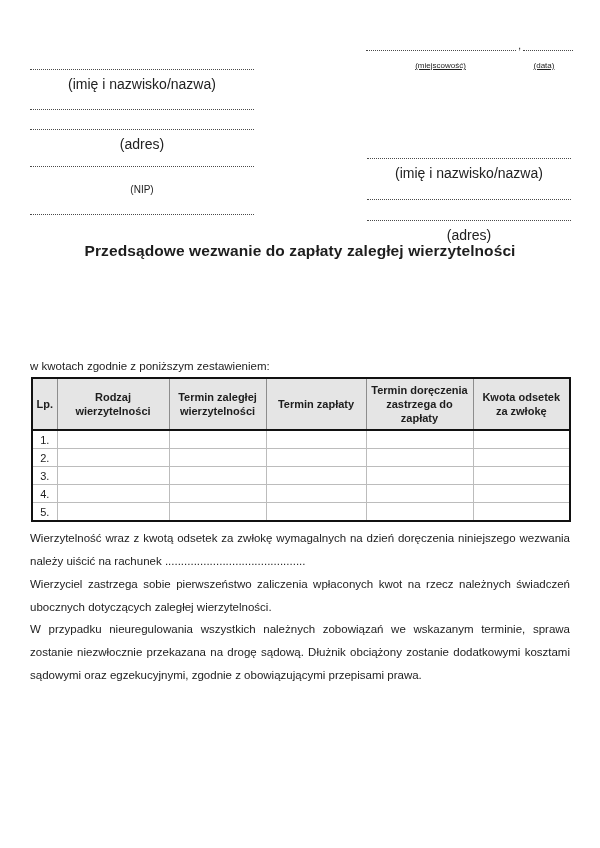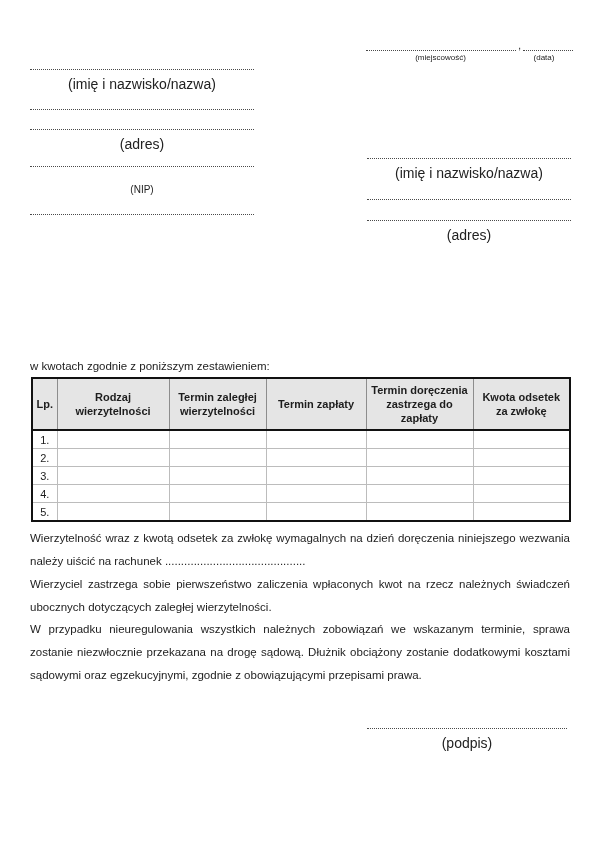--- a/index.html
+++ b/index.html
@@ -12,21 +12,21 @@
   .fline{height:12px;border-bottom:1.6px dotted #4a4a4a;}
   .slabel{font-size:14px;line-height:11px;margin-top:9px;color:#222;}
   .mlabel{font-size:10px;line-height:13px;margin-top:16px;color:#222;}
 
   
   .block-place-date{position:absolute;left:366px;top:39px;width:207px;}
   .dots-row{display:flex;align-items:flex-end;height:12px;}
   .dots-row .fill{flex:1;border-bottom:1.6px dotted #4a4a4a;height:12px;}
   .dots-row .comma{font-size:10px;line-height:11px;padding:0 2px;}
   .dots-row .fill.date{flex:0 0 50px;}
-  .labels-row{display:flex;margin-top:2px;}
+  .labels-row{display:flex;margin-top:10px;text-decoration:underline;}
   .labels-row .lbl-place{flex:1;text-align:center;font-size:8px;}
   .labels-row .lbl-date{flex:0 0 58px;text-align:center;font-size:8px;}
 
   .block-creditor{position:absolute;left:30px;top:57px;width:224px;text-align:center;}
   .block-debtor{position:absolute;left:367px;top:146px;width:204px;text-align:center;}
   .mt7{margin-top:7px;} .mt8{margin-top:8px;} .mt4{margin-top:4px;} .mt6{margin-top:6px;}
 
   .doc-title{
     position:absolute;top:242px;left:0;width:100%;text-align:center;
     font-size:15.5px;font-weight:bold;letter-spacing:.1px;
@@ -91,20 +91,21 @@
   </div>
 
   <div class="block-debtor">
     <div class="fline"></div>
     <div class="slabel">(imię i nazwisko/nazwa)</div>
     <div class="fline mt8"></div>
     <div class="fline mt8"></div>
     <div class="slabel">(adres)</div>
   </div>
 
+  <div class="doc-title">Przedsądowe wezwanie do zapłaty zaległej wierzytelności</div>
 
 
   <div class="table-intro">w kwotach zgodnie z poniższym zestawieniem:</div>
 
   <table class="debt">
     <colgroup>
         <col style="width: 25px;">
         <col style="width: 112px;">
         <col style="width: 97px;">
         <col style="width: 100px;">
@@ -165,18 +166,14 @@
       </tbody>
   </table>
 
   <div class="para warning">W przypadku nieuregulowania wszystkich należnych zobowiązań we wskazanym terminie, sprawa zostanie niezwłocznie przekazana na drogę sądową. Dłużnik obciążony zostanie dodatkowymi kosztami sądowymi oraz egzekucyjnymi, zgodnie z obowiązującymi przepisami prawa.</div>
 
   <div class="para payment">
     <p><span>Wierzytelność wraz z kwotą odsetek za zwłokę wymagalnych na dzień doręczenia niniejszego wezwania należy uiścić na rachunek </span><span>............................................</span></p>
     <p>Wierzyciel zastrzega sobie pierwszeństwo zaliczenia wpłaconych kwot na rzecz należnych świadczeń ubocznych dotyczących zaległej wierzytelności.</p>
   </div>
 
-  <div class="block-signature">
-    <div class="fline"></div>
-    <div class="slabel">(podpis)</div>
-  </div>
 
 </div>
 
 </body></html>

